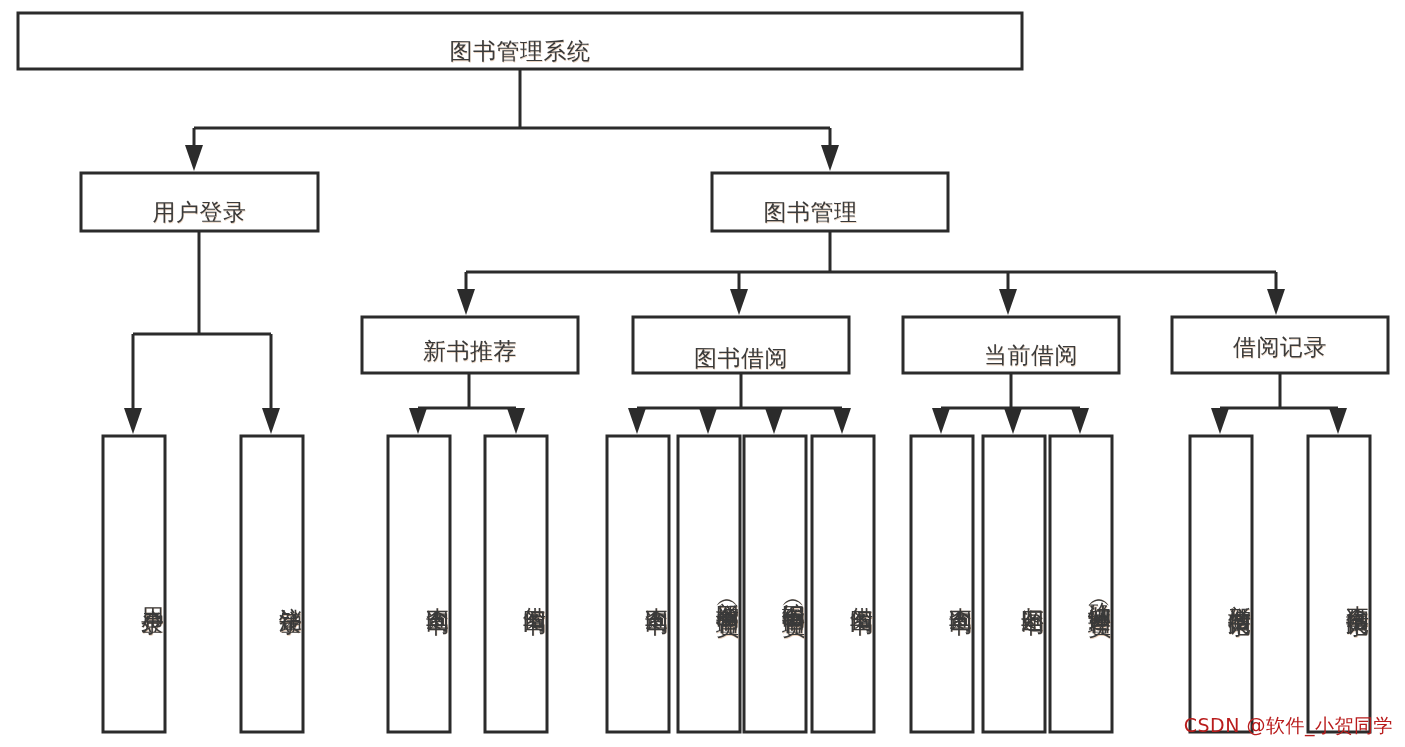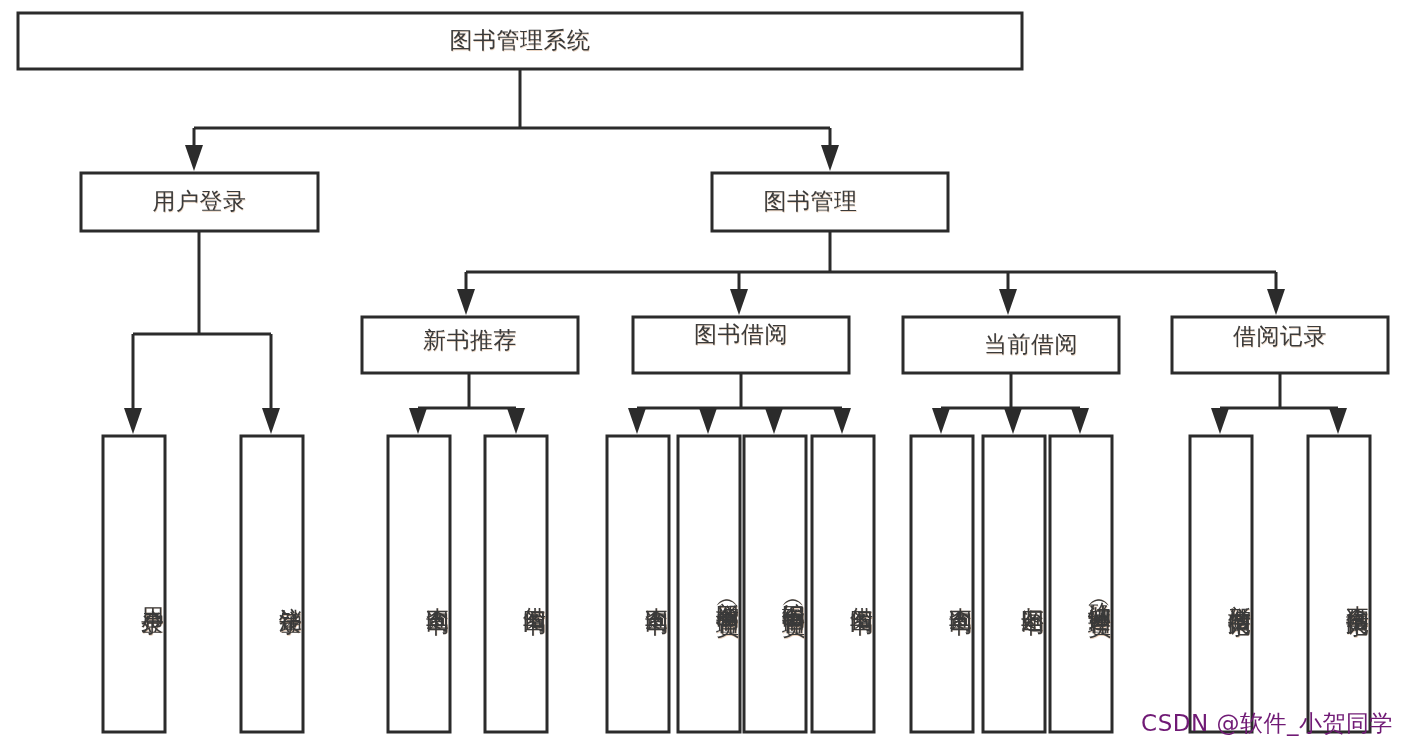--- a/index.html
+++ b/index.html
@@ -45,41 +45,42 @@
     display: flex;
     align-items: center;
     justify-content: center;
     color: #3a3a3a;
     font-size: 23px;
     letter-spacing: 0.5px;
     line-height: 1.1;
     white-space: nowrap;
     pointer-events: none;
     text-shadow: 0.6px 0.6px 0 rgba(190,120,60,0.30);
+    margin-top: 11px;
   }
   .node-label-v {
     position: absolute;
     display: flex;
     align-items: flex-start;
     justify-content: center;
     color: #3a3a3a;
     font-size: 23px;
     line-height: 1.12;
     writing-mode: vertical-rl;
     text-orientation: upright;
     letter-spacing: 2px;
     pointer-events: none;
     text-shadow: 0.6px 0.6px 0 rgba(190,120,60,0.30);
   }
   .watermark {
     position: absolute;
     right: 12px;
     bottom: 8px;
-    font-size: 23px;
-    color: #701a75;
+    font-size: 19px;
+    color: #b91c1c;
     letter-spacing: 0.5px;
     white-space: nowrap;
     pointer-events: none;
   }
 </style>
 </head>
 <body>
 
 <div id="diagram-root">
   <svg class="flow" viewBox="0 0 1405 747">
@@ -158,21 +159,21 @@
         <rect x="1050" y="436" width="62" height="296" class="node-box"></rect>
         <rect x="1190" y="436" width="62" height="296" class="node-box"></rect>
         <rect x="1308" y="436" width="62" height="296" class="node-box"></rect>
       </g>
   </svg>
   <div id="label-layer">
       <div class="node-label-h" style="left: 18px; top: 13px; width: 1004px; height: 56px;">图书管理系统</div>
       <div class="node-label-h" style="left: 81px; top: 173px; width: 237px; height: 58px;">用户登录</div>
       <div class="node-label-h" style="left: 712px; top: 173px; width: 197px; height: 58px;">图书管理</div>
       <div class="node-label-h" style="left: 362px; top: 317px; width: 216px; height: 48px;">新书推荐</div>
-      <div class="node-label-h" style="left: 633px; top: 307px; width: 216px; height: 56px;">图书借阅</div>
+      <div class="node-label-h" style="left: 633px; top: 320px; width: 216px; height: 56px;">图书借阅</div>
       <div class="node-label-h" style="left: 903px; top: 317px; width: 216px; height: 56px; padding-left: 20px;">当前借阅</div>
       <div class="node-label-h" style="left: 1172px; top: 317px; width: 216px; height: 40px;">借阅记录</div>
       <div class="node-label-v" style="left: 103px; top: 436px; width: 62px; height: 296px; padding-top: 18px; box-sizing: border-box;">用户登录</div>
       <div class="node-label-v" style="left: 241px; top: 436px; width: 62px; height: 296px; padding-top: 18px; box-sizing: border-box;">注销登录</div>
       <div class="node-label-v" style="left: 388px; top: 436px; width: 62px; height: 296px; padding-top: 18px; box-sizing: border-box;">查询图书</div>
       <div class="node-label-v" style="left: 485px; top: 436px; width: 62px; height: 296px; padding-top: 18px; box-sizing: border-box;">借阅图书</div>
       <div class="node-label-v" style="left: 607px; top: 436px; width: 62px; height: 296px; padding-top: 18px; box-sizing: border-box;">查询图书</div>
       <div class="node-label-v" style="left: 678px; top: 436px; width: 62px; height: 296px; padding-top: 18px; box-sizing: border-box;">新增图书（管理员）</div>
       <div class="node-label-v" style="left: 744px; top: 436px; width: 62px; height: 296px; padding-top: 18px; box-sizing: border-box;">编辑图书（管理员）</div>
       <div class="node-label-v" style="left: 812px; top: 436px; width: 62px; height: 296px; padding-top: 18px; box-sizing: border-box;">借阅图书</div>

